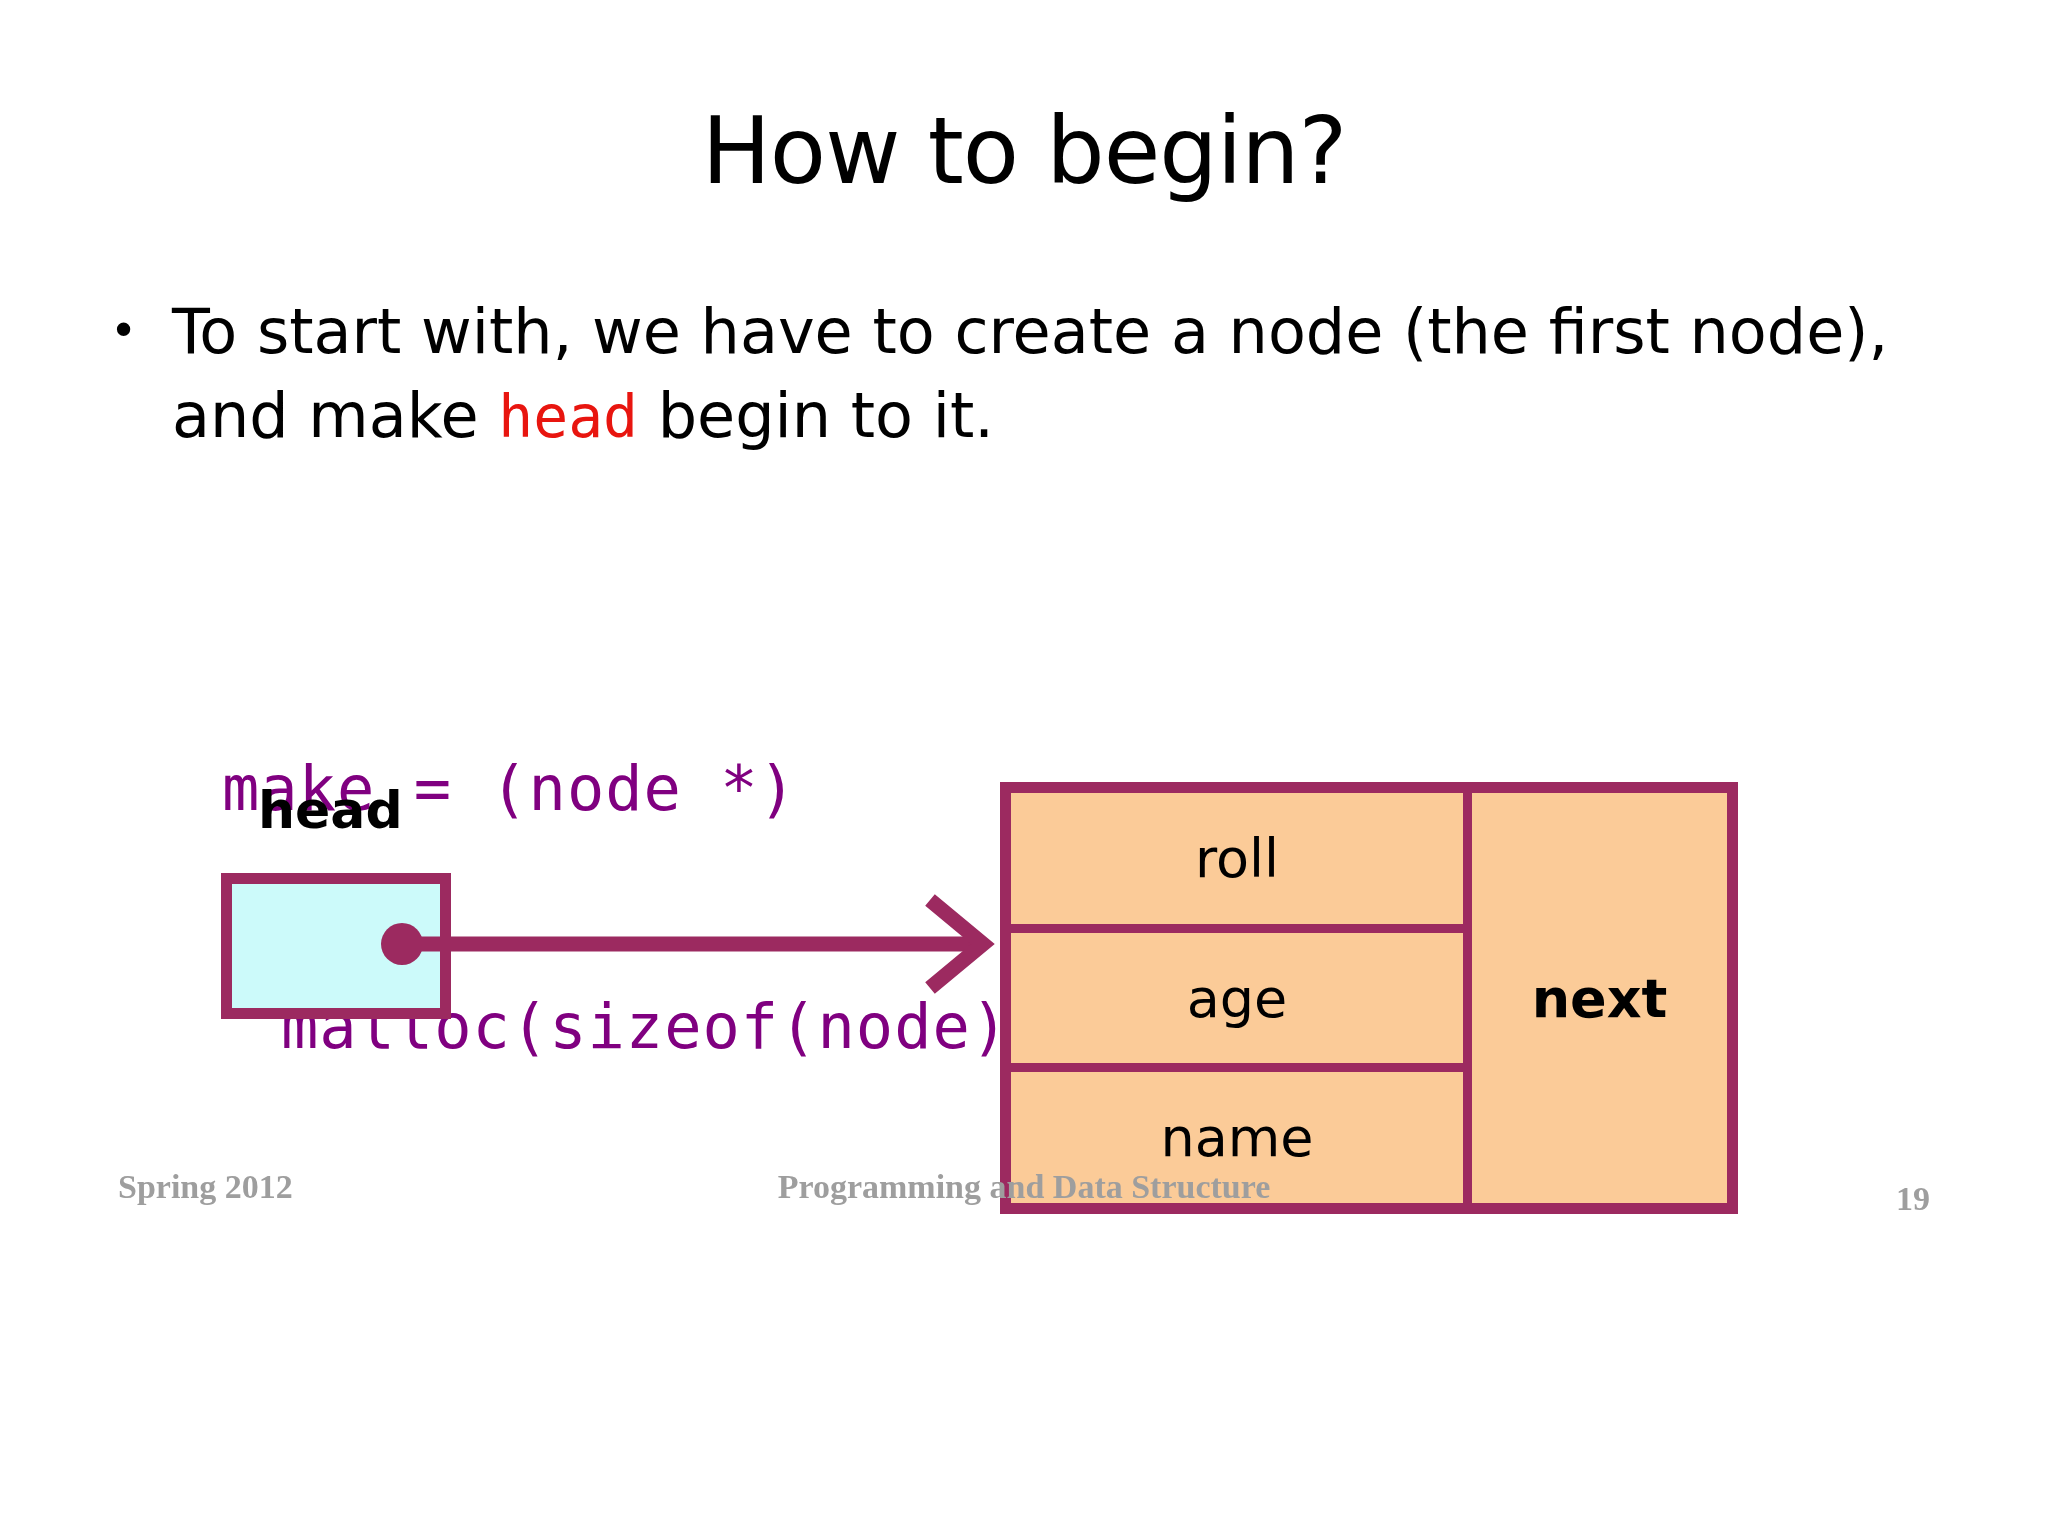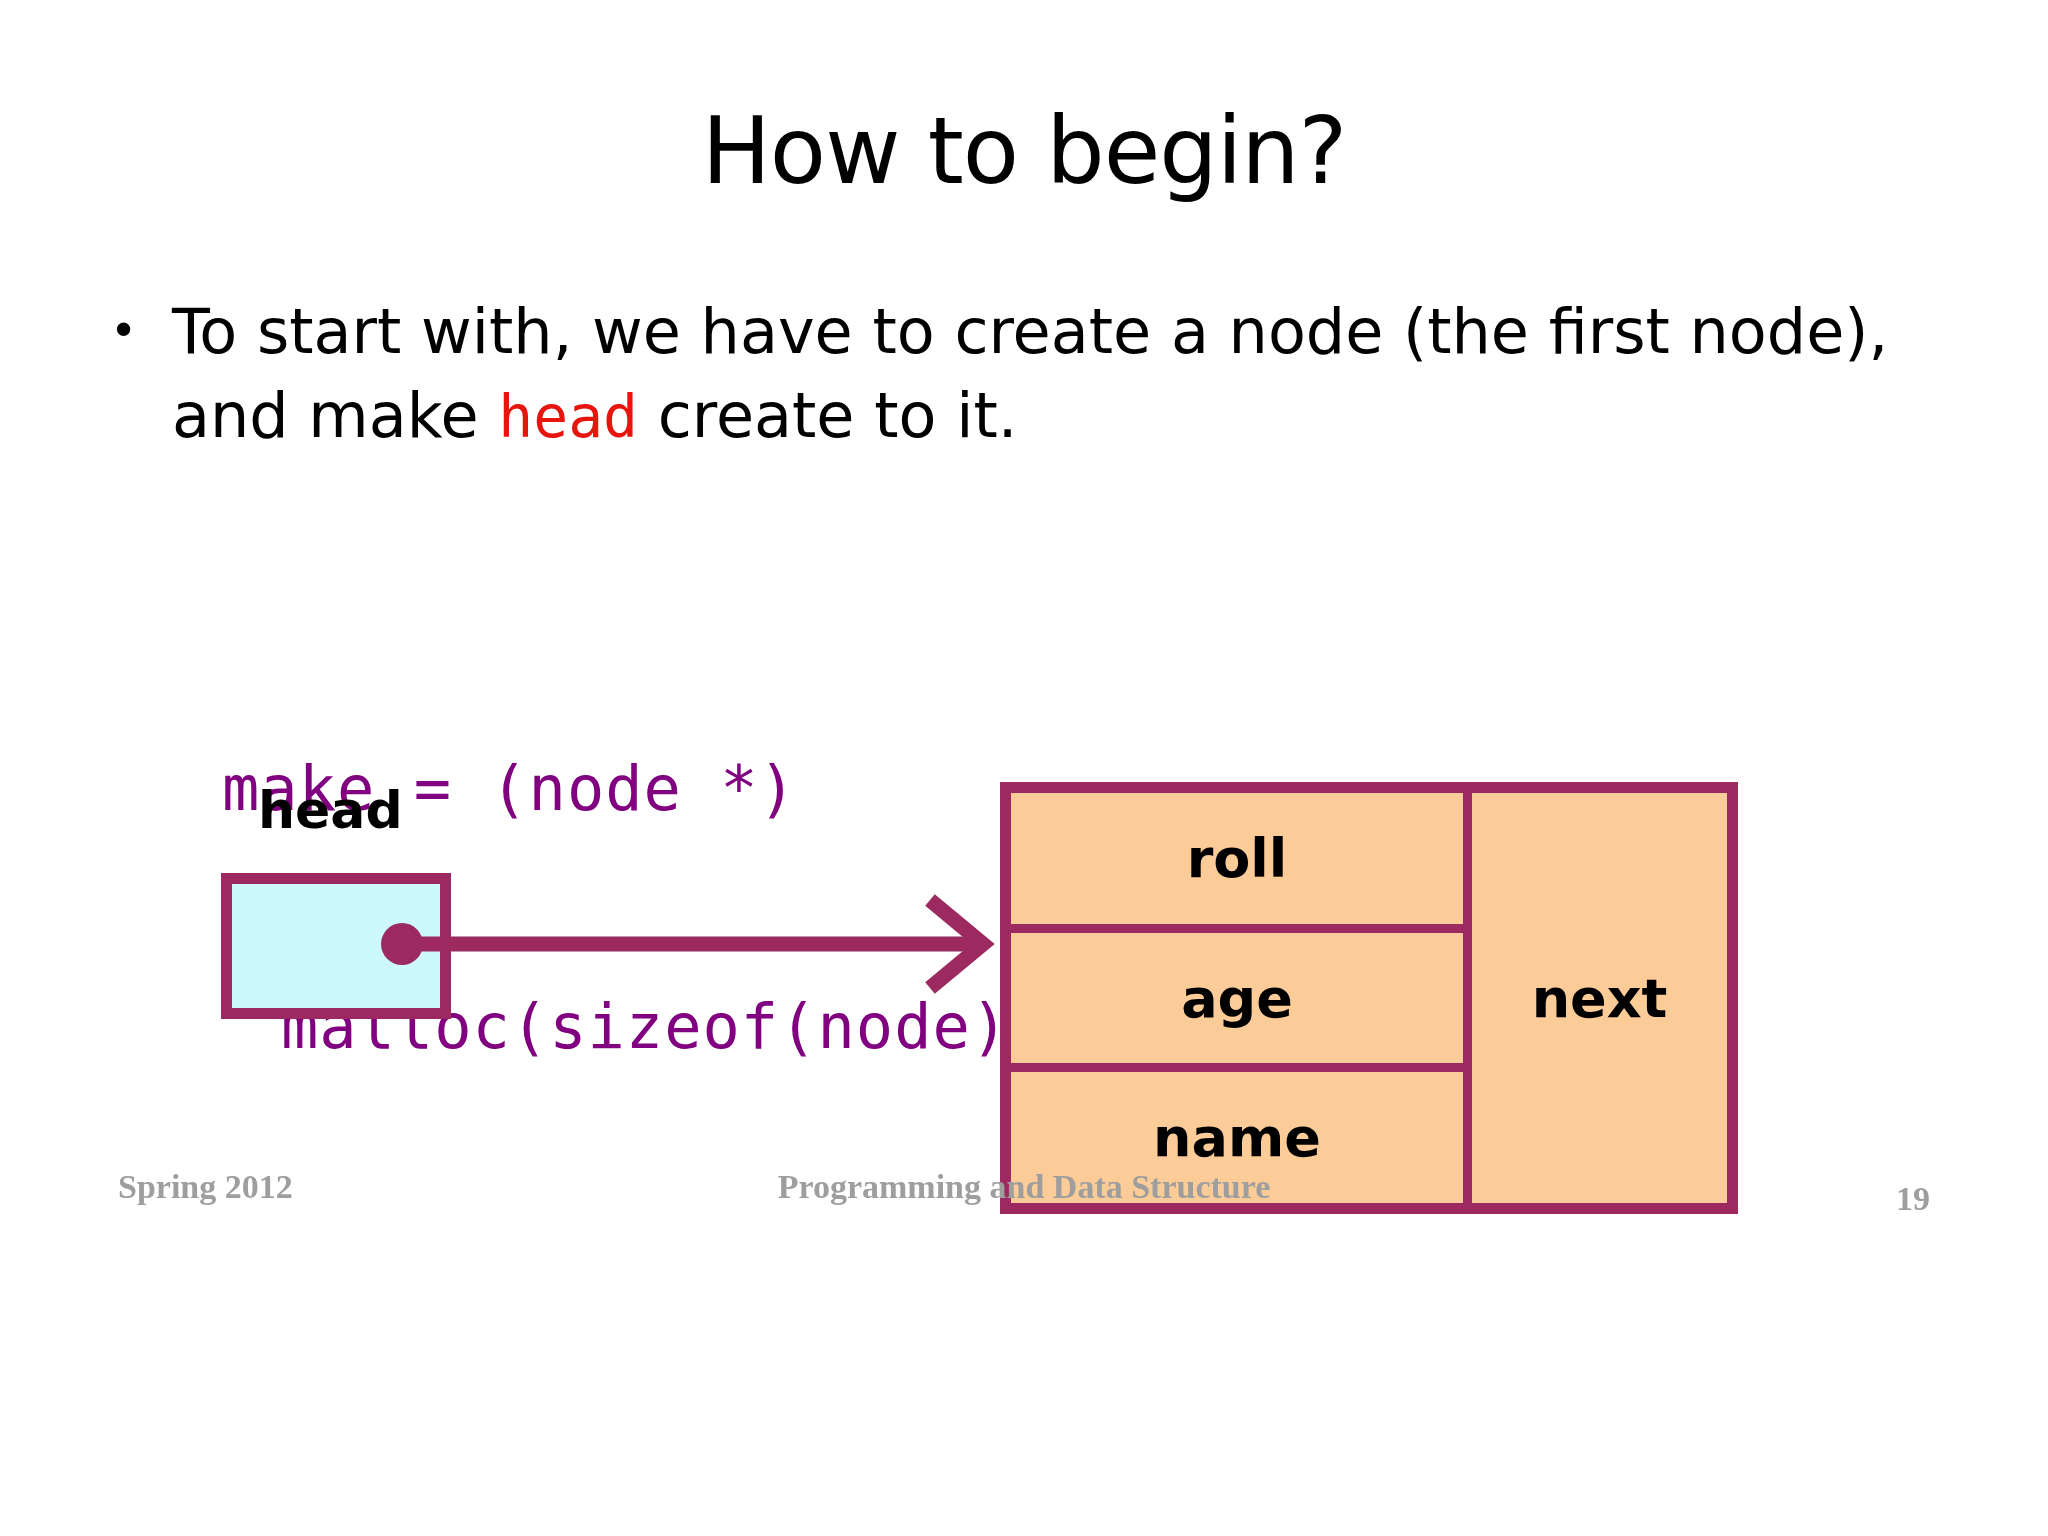--- a/index.html
+++ b/index.html
@@ -125,21 +125,21 @@
     flex-direction: column;
   }
   .node-cell {
     background: #FBCB98;
     flex: 1 1 0;
     display: flex;
     align-items: center;
     justify-content: center;
     font-family: "DejaVu Sans", sans-serif;
     font-size: 54px;
-    font-weight: bold;
+    font-weight: normal;
     color: #000000;
     border-bottom: 9px solid #9C2A60;
     box-sizing: border-box;
   }
   .node-cell:last-child { border-bottom: none; }
   .node-next-col {
     flex: 1 1 auto;
     background: #FBCB98;
     border-left: 9px solid #9C2A60;
     display: flex;
@@ -171,21 +171,21 @@
 </head>
 <body>
 
 <div id="slide">
 
   <div class="slide-title">How to begin?</div>
 
   <div class="bullet-block">
     <span class="bullet-marker">•</span>
     <div class="bullet-text">
-      <span>To start with, we have to create a node (the first node), and make </span><span class="code-inline">head</span><span> create to it.</span>
+      <span>To start with, we have to create a node (the first node), and make </span><span class="code-inline">head</span><span> begin to it.</span>
     </div>
   </div>
 
   <div class="code-block">
     <div class="code-line-1">make = (node *)</div>
     <div class="code-line-2">malloc(sizeof(node));</div>
   </div>
 
   <div class="head-label">head</div>
 

